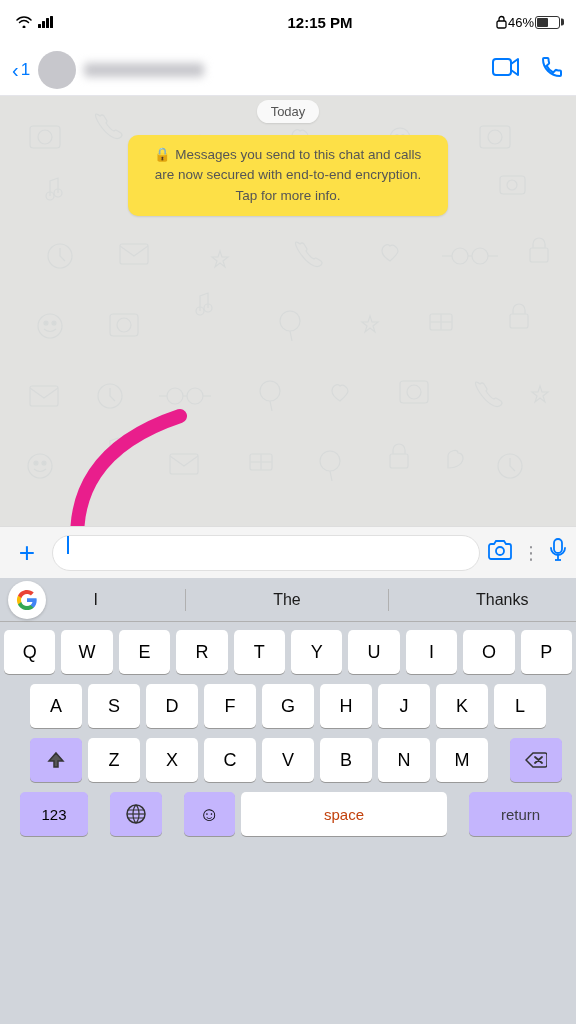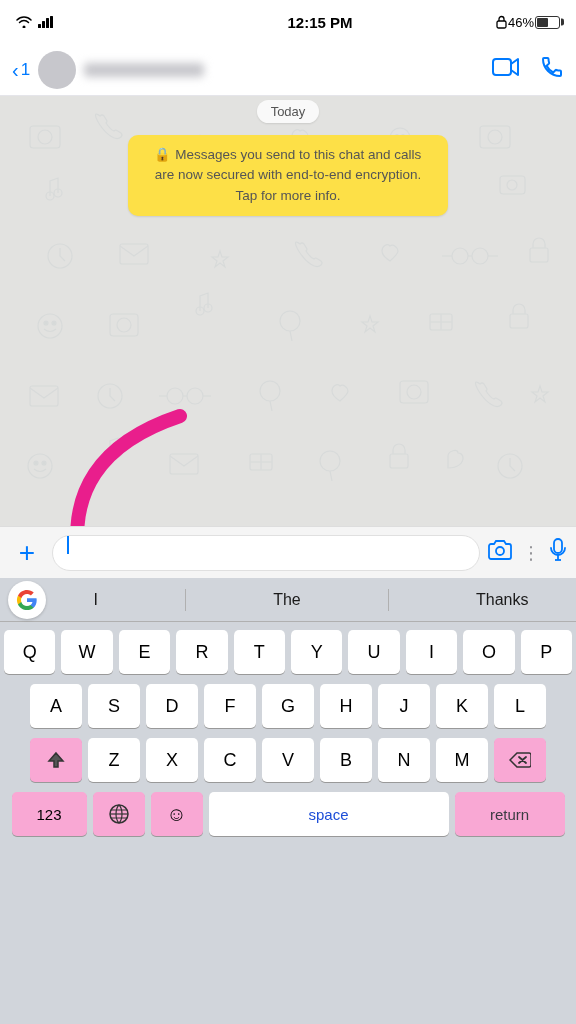--- a/index.html
+++ b/index.html
@@ -323,23 +323,24 @@
       align-items: center;
       justify-content: center;
       font-size: 18px;
       color: #000;
       box-shadow: 0 1px 0 #999;
       cursor: pointer;
       font-weight: 400;
       user-select: none;
     }
     .key-dark {
-      background: #f9a8d4;
+      background: #c4b5fd;
       color: #000;
       font-size: 15px;
+      margin-left: 16px;
     }
     .key-wide {
       min-width: 68px;
       max-width: 75px;
     }
     .key-space {
       flex: 4;
       max-width: 240px;
       font-size: 15px;
       color: #3c3c43;
@@ -674,17 +675,17 @@
       <div class="key key-dark" style="min-width:46px;max-width:52px">
         <svg width="22" height="22" viewBox="0 0 22 22" fill="none">
           <circle cx="11" cy="11" r="9" stroke="#333" stroke-width="1.5"></circle>
           <path d="M11 2 C7 6 7 16 11 20" stroke="#333" stroke-width="1.2"></path>
           <path d="M11 2 C15 6 15 16 11 20" stroke="#333" stroke-width="1.2"></path>
           <path d="M2 11 h18" stroke="#333" stroke-width="1.2"></path>
           <path d="M3 7 h16 M3 15 h16" stroke="#333" stroke-width="1"></path>
         </svg>
       </div>
       <div class="key key-dark" style="min-width:46px;max-width:52px;font-size:20px">☺</div>
-      <div class="key key-space" style="font-size:15px;color:#1d4ed8">space</div>
+      <div class="key key-space" style="font-size:15px;color:#c2410c">space</div>
       <div class="key key-dark key-return" style="font-size:15px">return</div>
     </div>
   </div>
 </div>
 
 </body></html>

